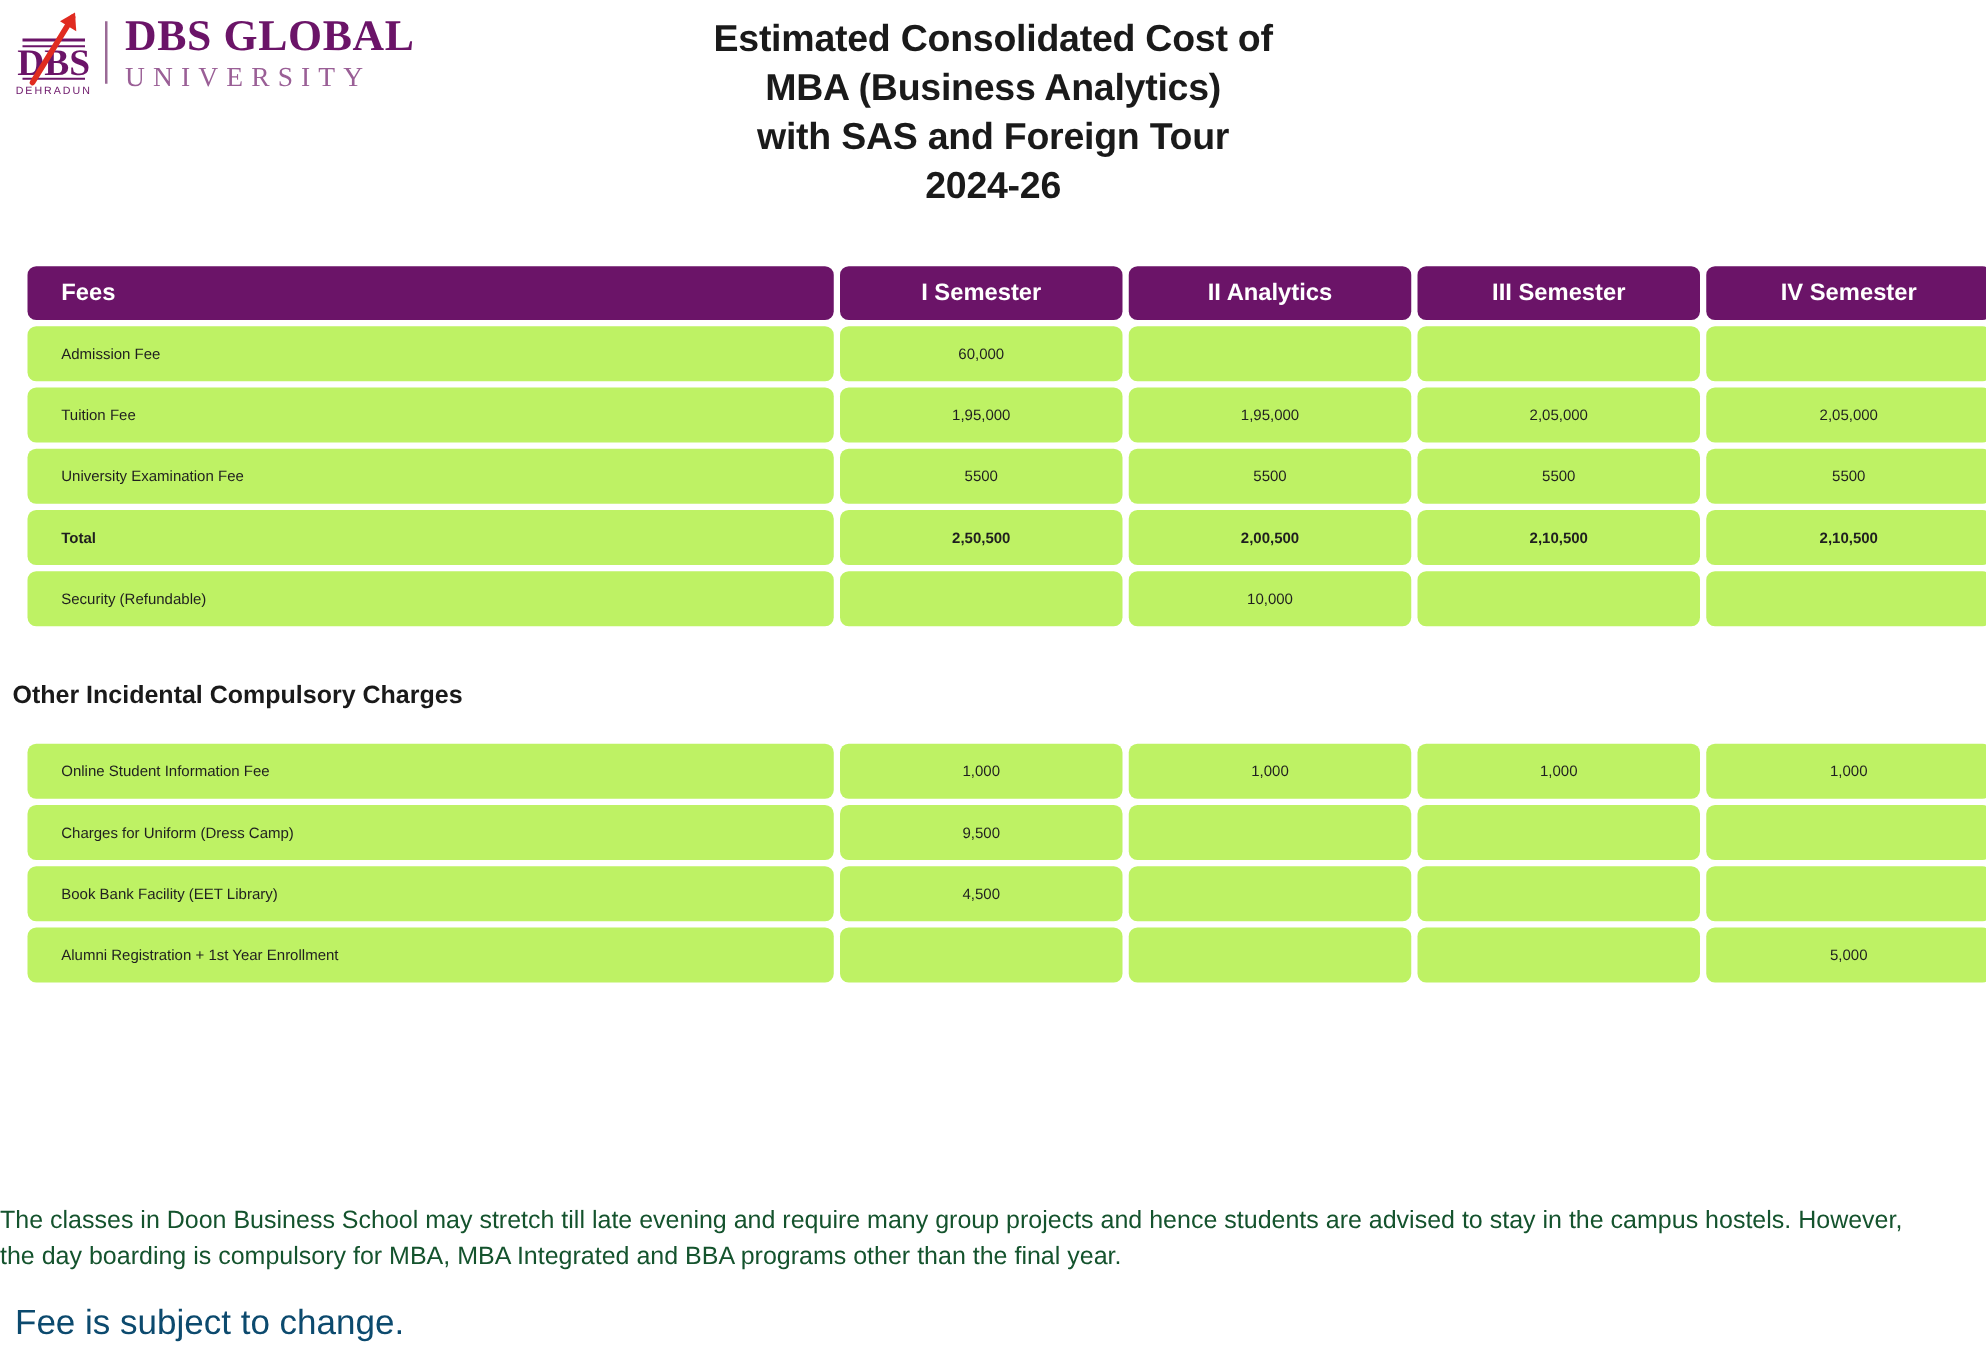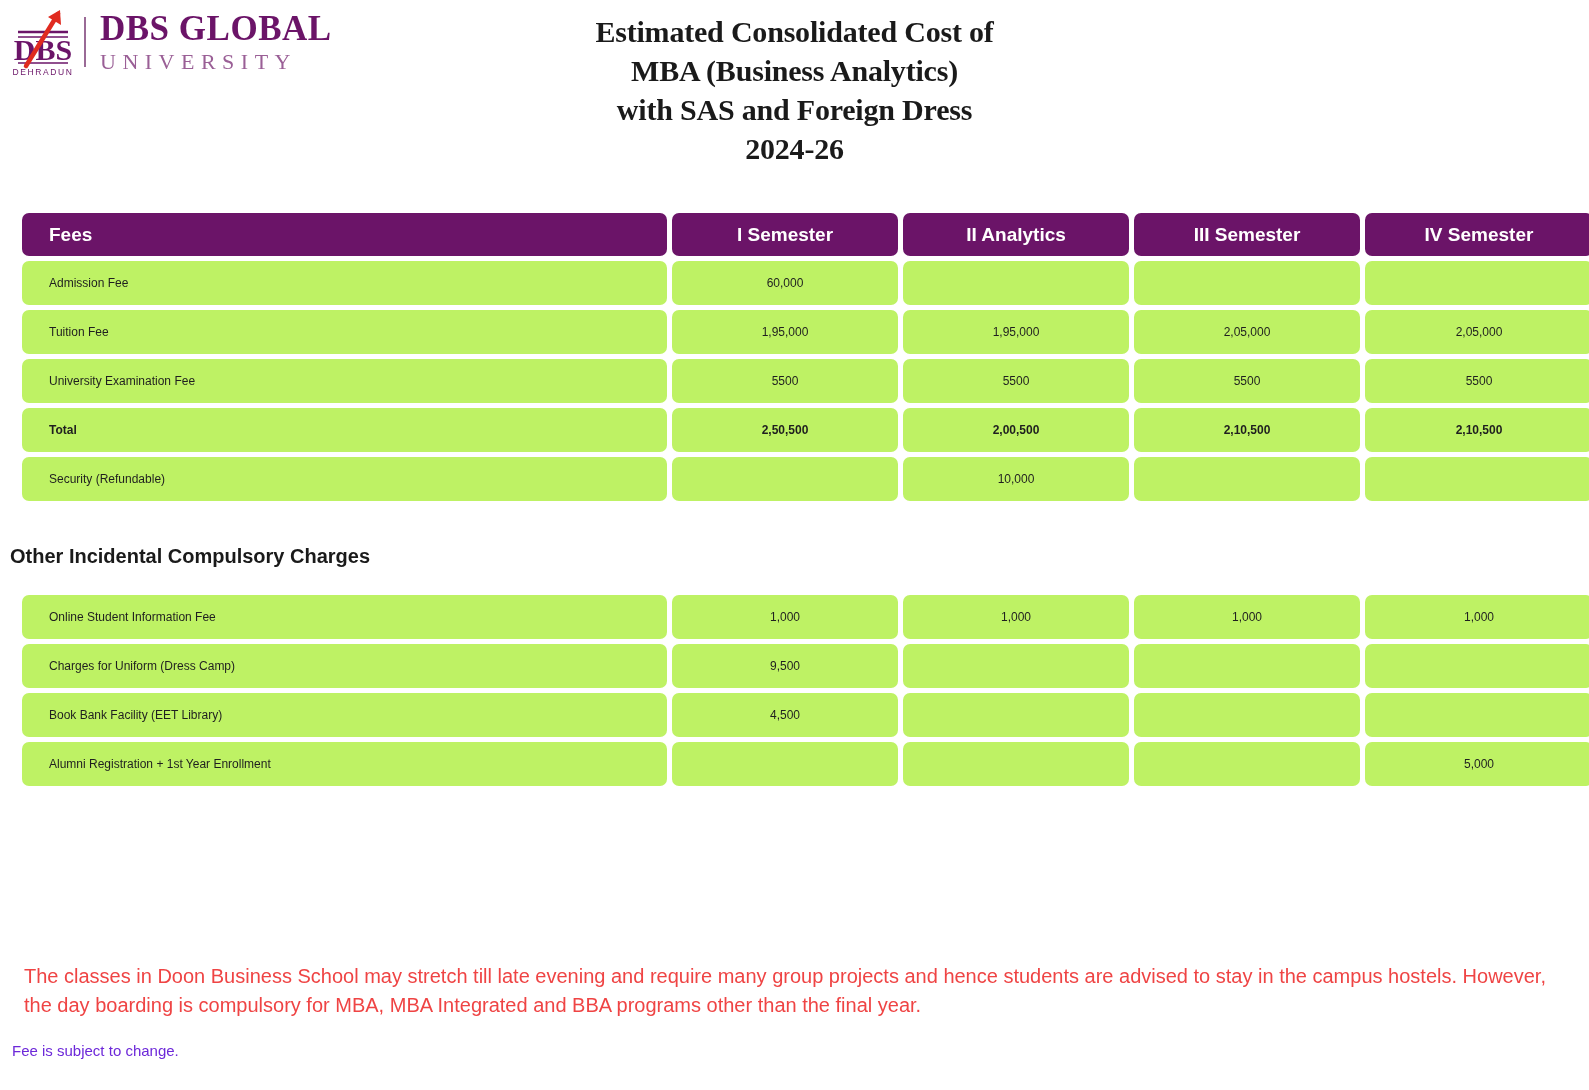--- a/index.html
+++ b/index.html
@@ -69,21 +69,21 @@
     left: 0;
     right: 0;
     top: 12px;
     text-align: center;
     font-size: 30px;
     font-weight: bold;
     line-height: 39px;
     color: #1a1a1a;
     letter-spacing: -0.2px;
   }
-  .title-block .tline { display: block; font-family: Liberation Serif, serif; }
+  .title-block .tline { display: block; }
 
   
   .table-wrap {
     position: absolute;
     left: 10px;
     width: 1552px;
   }
   #main-table { top: 213px; }
   #extra-table { top: 595px; }
 
@@ -130,33 +130,33 @@
     left: 10px;
     top: 545px;
     font-size: 20px;
     font-weight: bold;
     color: #1a1a1a;
   }
 
   
   .footer {
     position: absolute;
-    left: 24px;
+    left: 0;
     top: 962px;
     width: 1540px;
     font-size: 20px;
     line-height: 29px;
-    color: #ef4444;
+    color: #14532d;
   }
   .footer-note {
     position: absolute;
     left: 12px;
     top: 1042px;
-    font-size: 15px;
-    color: #6d28d9;
+    font-size: 28px;
+    color: #0c4a6e;
   }
 </style>
 </head>
 <body>
 
 <div class="page-header">
 
   <div class="brand">
     <div class="brand-mark">
       <svg width="70" height="72" viewBox="0 0 70 72" xmlns="http://www.w3.org/2000/svg">
@@ -172,21 +172,21 @@
     <div class="brand-divider"></div>
     <div class="brand-words">
       <span class="brand-line1">DBS GLOBAL</span>
       <span class="brand-line2">UNIVERSITY</span>
     </div>
   </div>
 
   <div class="title-block">
     <span class="tline">Estimated Consolidated Cost of</span>
     <span class="tline">MBA (Business Analytics)</span>
-    <span class="tline">with SAS and Foreign Dress</span>
+    <span class="tline">with SAS and Foreign Tour</span>
     <span class="tline">2024-26</span>
   </div>
 
 </div>
 
 <div class="table-wrap" id="main-table">
   <div class="trow header-row">
     <div class="cell label">Fees</div>
     <div class="cell val">I Semester</div>
     <div class="cell val">II Analytics</div>

